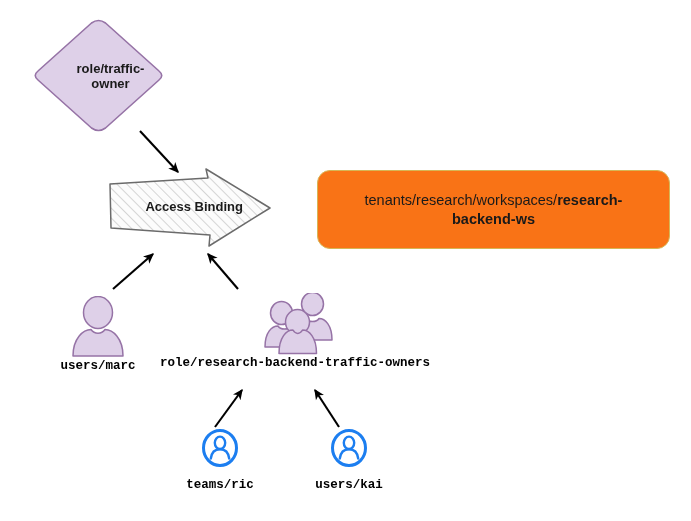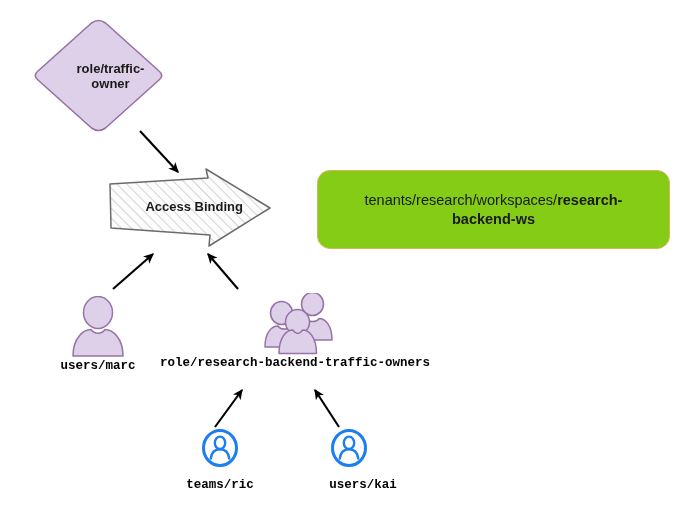--- a/index.html
+++ b/index.html
@@ -71,21 +71,21 @@
     left: 10px; top: 33px;
     width: 125px;
     text-align: right;
   }
 
   
   #workspace-node {
     position: absolute;
     left: 317px; top: 170px;
     width: 353px; height: 79px;
-    background: #84cc16;
+    background: #f97316;
     border: 1.4px solid #d6b656;
     border-radius: 13px;
     box-sizing: border-box;
     display: flex;
     align-items: center;
     justify-content: center;
     padding: 0 26px;
   }
 
   
@@ -104,21 +104,21 @@
   #entity-team { left: 152px; top: 293px; width: 286px; height: 84px; }
   #entity-team .icon-wrap { left: 110px; top: 0; }
   #entity-team .caption  { left: 0; top: 63px; width: 286px; }
 
   #entity-ric { left: 157px; top: 428px; width: 126px; height: 72px; }
   #entity-ric .icon-wrap { left: 44px; top: 0; }
   #entity-ric .caption  { left: 0; top: 50px; width: 126px; }
 
   #entity-kai { left: 286px; top: 428px; width: 126px; height: 72px; }
   #entity-kai .icon-wrap { left: 44px; top: 0; }
-  #entity-kai .caption  { left: 14px; top: 50px; width: 126px; }
+  #entity-kai .caption  { left: 0; top: 50px; width: 126px; }
 </style>
 </head>
 <body>
 
 <svg id="canvas" viewBox="0 0 691 521" xmlns="http://www.w3.org/2000/svg">
   <defs>
     <marker id="ah" viewBox="0 0 10 10" refX="8.4" refY="5" markerWidth="5.2" markerHeight="5.2" orient="auto-start-reverse">
       <path d="M 0 0.6 L 9.6 5 L 0 9.4 L 2.6 5 Z" fill="#000000"></path>
     </marker>
   </defs>

